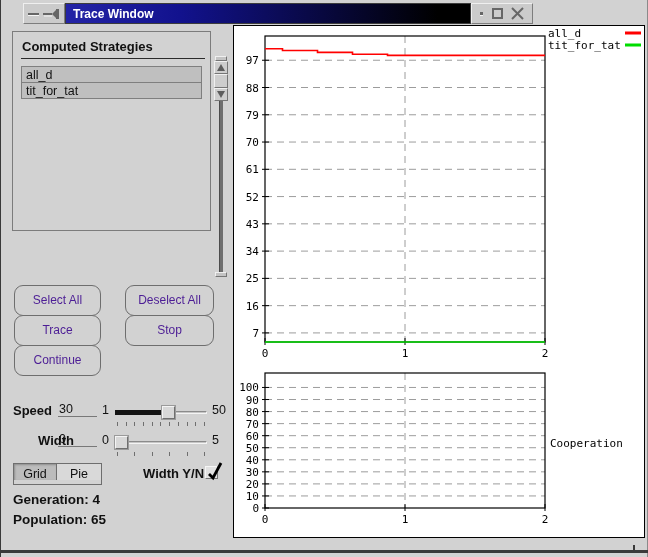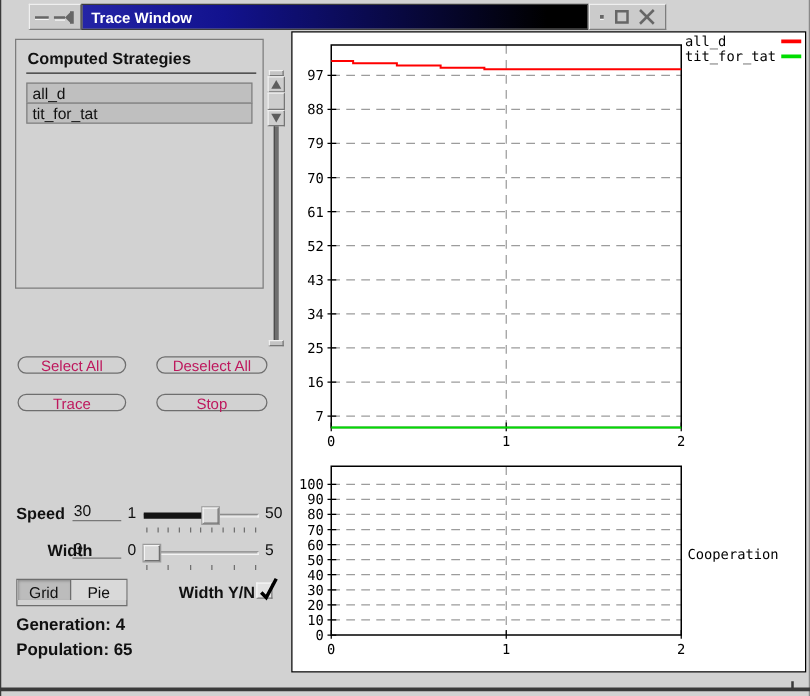--- a/index.html
+++ b/index.html
@@ -34,22 +34,22 @@
   .scrollbar{position:absolute;left:214px;top:56px;width:14px;height:221px;
     display:flex;flex-direction:column;align-items:center;}
   .sb-cap{width:12px;height:5px;background:#c4c4c4;border:1px solid;border-color:#f0f0f0 #767676 #767676 #f0f0f0;}
   .sb-btn{width:14px;height:13px;background:#cdcdcd;border:1px solid;border-color:#f0f0f0 #767676 #767676 #f0f0f0;
     display:flex;align-items:center;justify-content:center;}
   .sb-thumb{width:14px;height:14px;background:#cdcdcd;border:1px solid;border-color:#f0f0f0 #767676 #767676 #f0f0f0;}
   .tri-up{width:0;height:0;border-left:4px solid transparent;border-right:4px solid transparent;border-bottom:7px solid #5d5d5d;}
   .tri-down{width:0;height:0;border-left:4px solid transparent;border-right:4px solid transparent;border-top:7px solid #5d5d5d;}
   .sb-cable{flex:1;width:4px;background:#6e6e6e;border-left:1px solid #4c4c4c;}
   
-  .btn{position:absolute;height:14px;border:1px solid #6e6e6e;border-radius:9px;
-    background:#d2d2d2;font-size:12px;line-height:15px;text-align:center;color:#be185d;
+  .btn{position:absolute;height:31px;border:1px solid #6e6e6e;border-radius:9px;
+    background:#d2d2d2;font-size:12px;line-height:15px;text-align:center;color:#4c1d95;
     font-family:"Liberation Sans",sans-serif;padding:0;}
   
   .blabel{position:absolute;font-weight:bold;font-size:13px;}
   .entry{position:absolute;width:39px;height:15px;font-size:12.5px;
     border:none;border-bottom:1px solid #787878;background:transparent;
     font-family:"Liberation Sans",sans-serif;padding:0 0 1px 1px;color:#111;}
   .mmlabel{position:absolute;font-size:12.5px;}
   .slider{position:absolute;width:92px;height:24px;}
   .sl-track{position:absolute;left:0;right:0;top:7px;height:3px;background:#c6c6c6;
     border-top:1px solid #8b8b8b;border-left:1px solid #8b8b8b;border-bottom:1px solid #f4f4f4;border-right:1px solid #f4f4f4;}
@@ -124,20 +124,21 @@
         <div class="tri-down"></div>
       </div>
     <div class="sb-cable"></div>
     <div class="sb-cap"></div>
   </div>
 
   <button class="btn" style="left:14px;top:285px;width:87px;">Select All</button>
   <button class="btn" style="left:125px;top:285px;width:89px;">Deselect All</button>
   <button class="btn" style="left:14px;top:315px;width:87px;">Trace</button>
   <button class="btn" style="left:125px;top:315px;width:89px;">Stop</button>
+  <button class="btn" style="left:14px;top:345px;width:87px;">Continue</button>
 
   <div class="blabel" style="left:13px;top:403px;">Speed</div>
   <input class="entry" style="left: 58px; top: 402px;" value="30">
   <div class="mmlabel" style="left:102px;top:403px;">1</div>
   <div class="slider" style="left:115px;top:404px;">
     <div class="sl-track"></div>
     <div class="sl-fill" style="width: 53px;"></div>
     <div class="sl-thumb" style="left: 47px;"></div>
     <div class="sl-ticks">
         <span></span>

